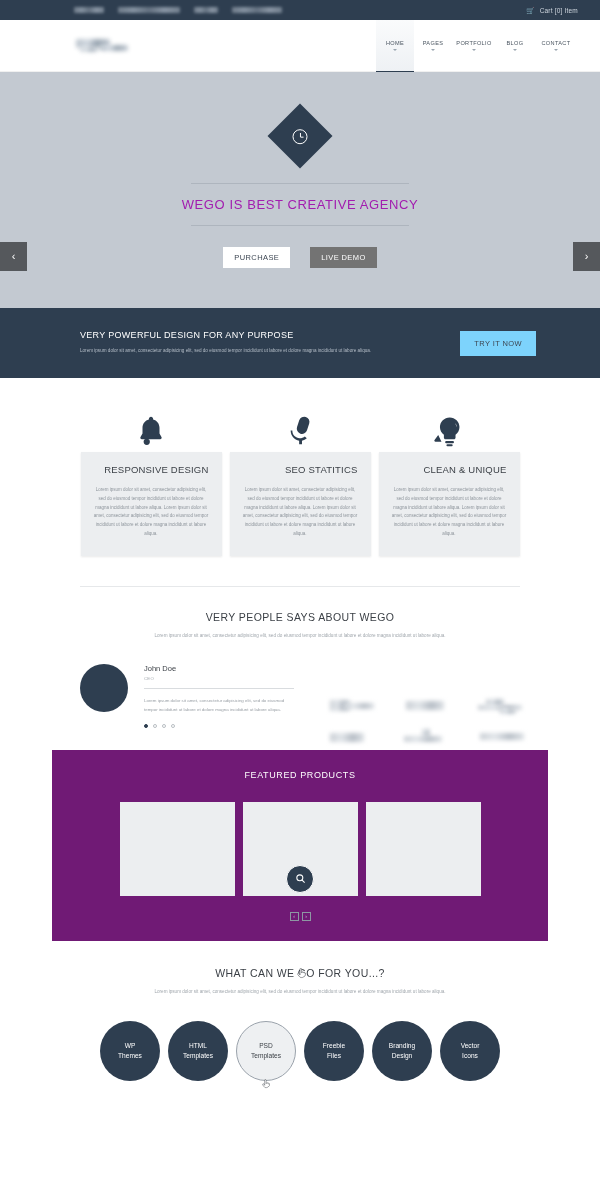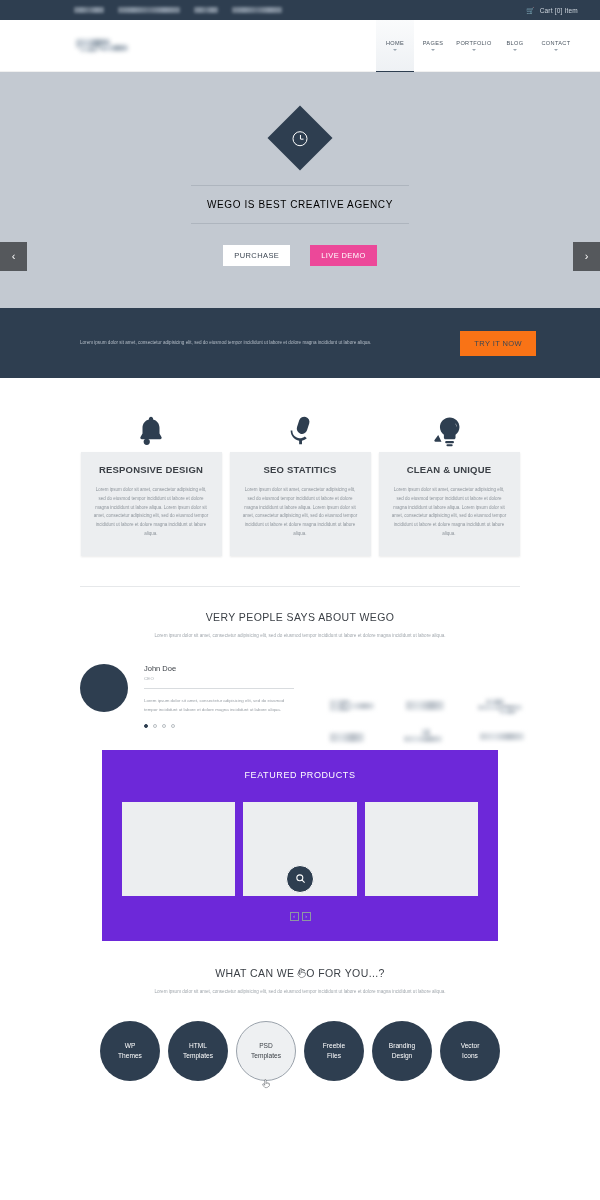--- a/index.html
+++ b/index.html
@@ -140,42 +140,42 @@
   }
   .clock-ring::before { width: 1.1px; height: 4.4px; transform: translate(-.55px,-4.2px); }
   .clock-ring::after  { width: 3.4px; height: 1.1px; transform: translate(0,-.55px); }
 
   .hero-rule {
     width: 218px;
     height: 1px;
     background: #aeb5be;
   }
   .hero-title {
-    font-size: 10px;
-    color: #000000;
+    font-size: 13px;
+    color: #a21caf;
     letter-spacing: .6px;
     padding: 13px 0;
     font-weight: 400;
     text-align: center;
   }
   .hero-btns {
     display: flex;
     gap: 20px;
     margin-top: 21px;
   }
   .btn {
     font-size: 7.5px;
     letter-spacing: .4px;
     padding: 6px 11px;
     cursor: pointer;
     border: none;
     font-family: inherit;
   }
   .btn-light { background: #ffffff; color: #3d4753; }
-  .btn-dark  { background: #ec4899; color: #ffffff; }
+  .btn-dark  { background: #737373; color: #ffffff; }
 
   .slider-arrow {
     position: absolute;
     top: 170px;
     width: 27px; height: 29px;
     background: #55585c;
     color: #ffffff;
     display: flex;
     align-items: center;
     justify-content: center;
@@ -202,21 +202,21 @@
     margin-bottom: 7px;
   }
   .cta-desc {
     font-size: 4.6px;
     line-height: 1.75;
     color: #b4bdc7;
   }
   .cta-btn {
     margin-left: auto;
     margin-right: 42px;
-    background: #f97316;
+    background: #7dd3fc;
     color: #3d4753;
     font-size: 7.5px;
     letter-spacing: .4px;
     padding: 8px 14px;
     border: none;
     cursor: pointer;
     font-family: inherit;
   }
 
   
@@ -246,24 +246,24 @@
     position: absolute;
     left: 8px; right: 8px; bottom: -4px;
     height: 4px;
     background: #f1f3f4;
     box-shadow: 0 1px 2px rgba(0,0,0,.07);
     z-index: -1;
   }
   .card-title {
     font-size: 9.5px;
     color: #3a3f45;
-    text-align: center;
+    text-align: right;
     letter-spacing: .2px;
     margin-bottom: 11px;
-    font-weight: 700;
+    font-weight: 400;
   }
   .card-desc {
     font-size: 4.5px;
     line-height: 1.95;
     color: #8e959c;
     text-align: center;
   }
 
   
   .divider {
@@ -325,23 +325,23 @@
   .logo-blurbox i {
     position: absolute;
     display: block;
     background: linear-gradient(95deg,#c9ced4,#e2e6ea,#b7bec6,#dfe3e7);
     filter: blur(2.2px);
     border-radius: 1px;
   }
 
   
   .featured {
-    width: 396px;
+    width: 496px;
     margin: 22px auto 0;
-    background: #6d28d9;
+    background: #701a75;
     padding: 20px 20px 20px;
     position: relative;
   }
   .featured-title {
     text-align: center;
     font-size: 9px;
     color: #ffffff;
     letter-spacing: .6px;
     font-weight: 400;
     margin-bottom: 22px;
@@ -481,20 +481,21 @@
   <div class="hero-btns">
     <button class="btn btn-light">PURCHASE</button>
     <button class="btn btn-dark">LIVE DEMO</button>
   </div>
   <div class="slider-arrow left">‹</div>
   <div class="slider-arrow right">›</div>
 </div>
 
 <div class="cta">
   <div class="cta-text">
+    <div class="cta-title">VERY POWERFUL DESIGN FOR ANY PURPOSE</div>
     <div class="cta-desc">Lorem ipsum dolor sit amet, consectetur adipisicing elit, sed do eiusmod tempor incididunt ut labore et  dolore magna incididunt ut labore aliqua.</div>
   </div>
   <button class="cta-btn">TRY IT NOW</button>
 </div>
 
 <div class="features">
   <div class="feature-card">
     <div class="feature-icon">
       <svg width="34" height="34" viewBox="0 0 24 24" fill="currentColor">
           <path d="M12 2c-.8 0-1.5.7-1.5 1.5v.4C7.9 4.5 6 6.9 6 9.7v4.1l-1.4 2.4c-.4.7.1 1.6.9 1.6h13c.8 0 1.3-.9.9-1.6L18 13.8V9.7c0-2.8-1.9-5.2-4.5-5.8v-.4C13.5 2.7 12.8 2 12 2z"></path>

